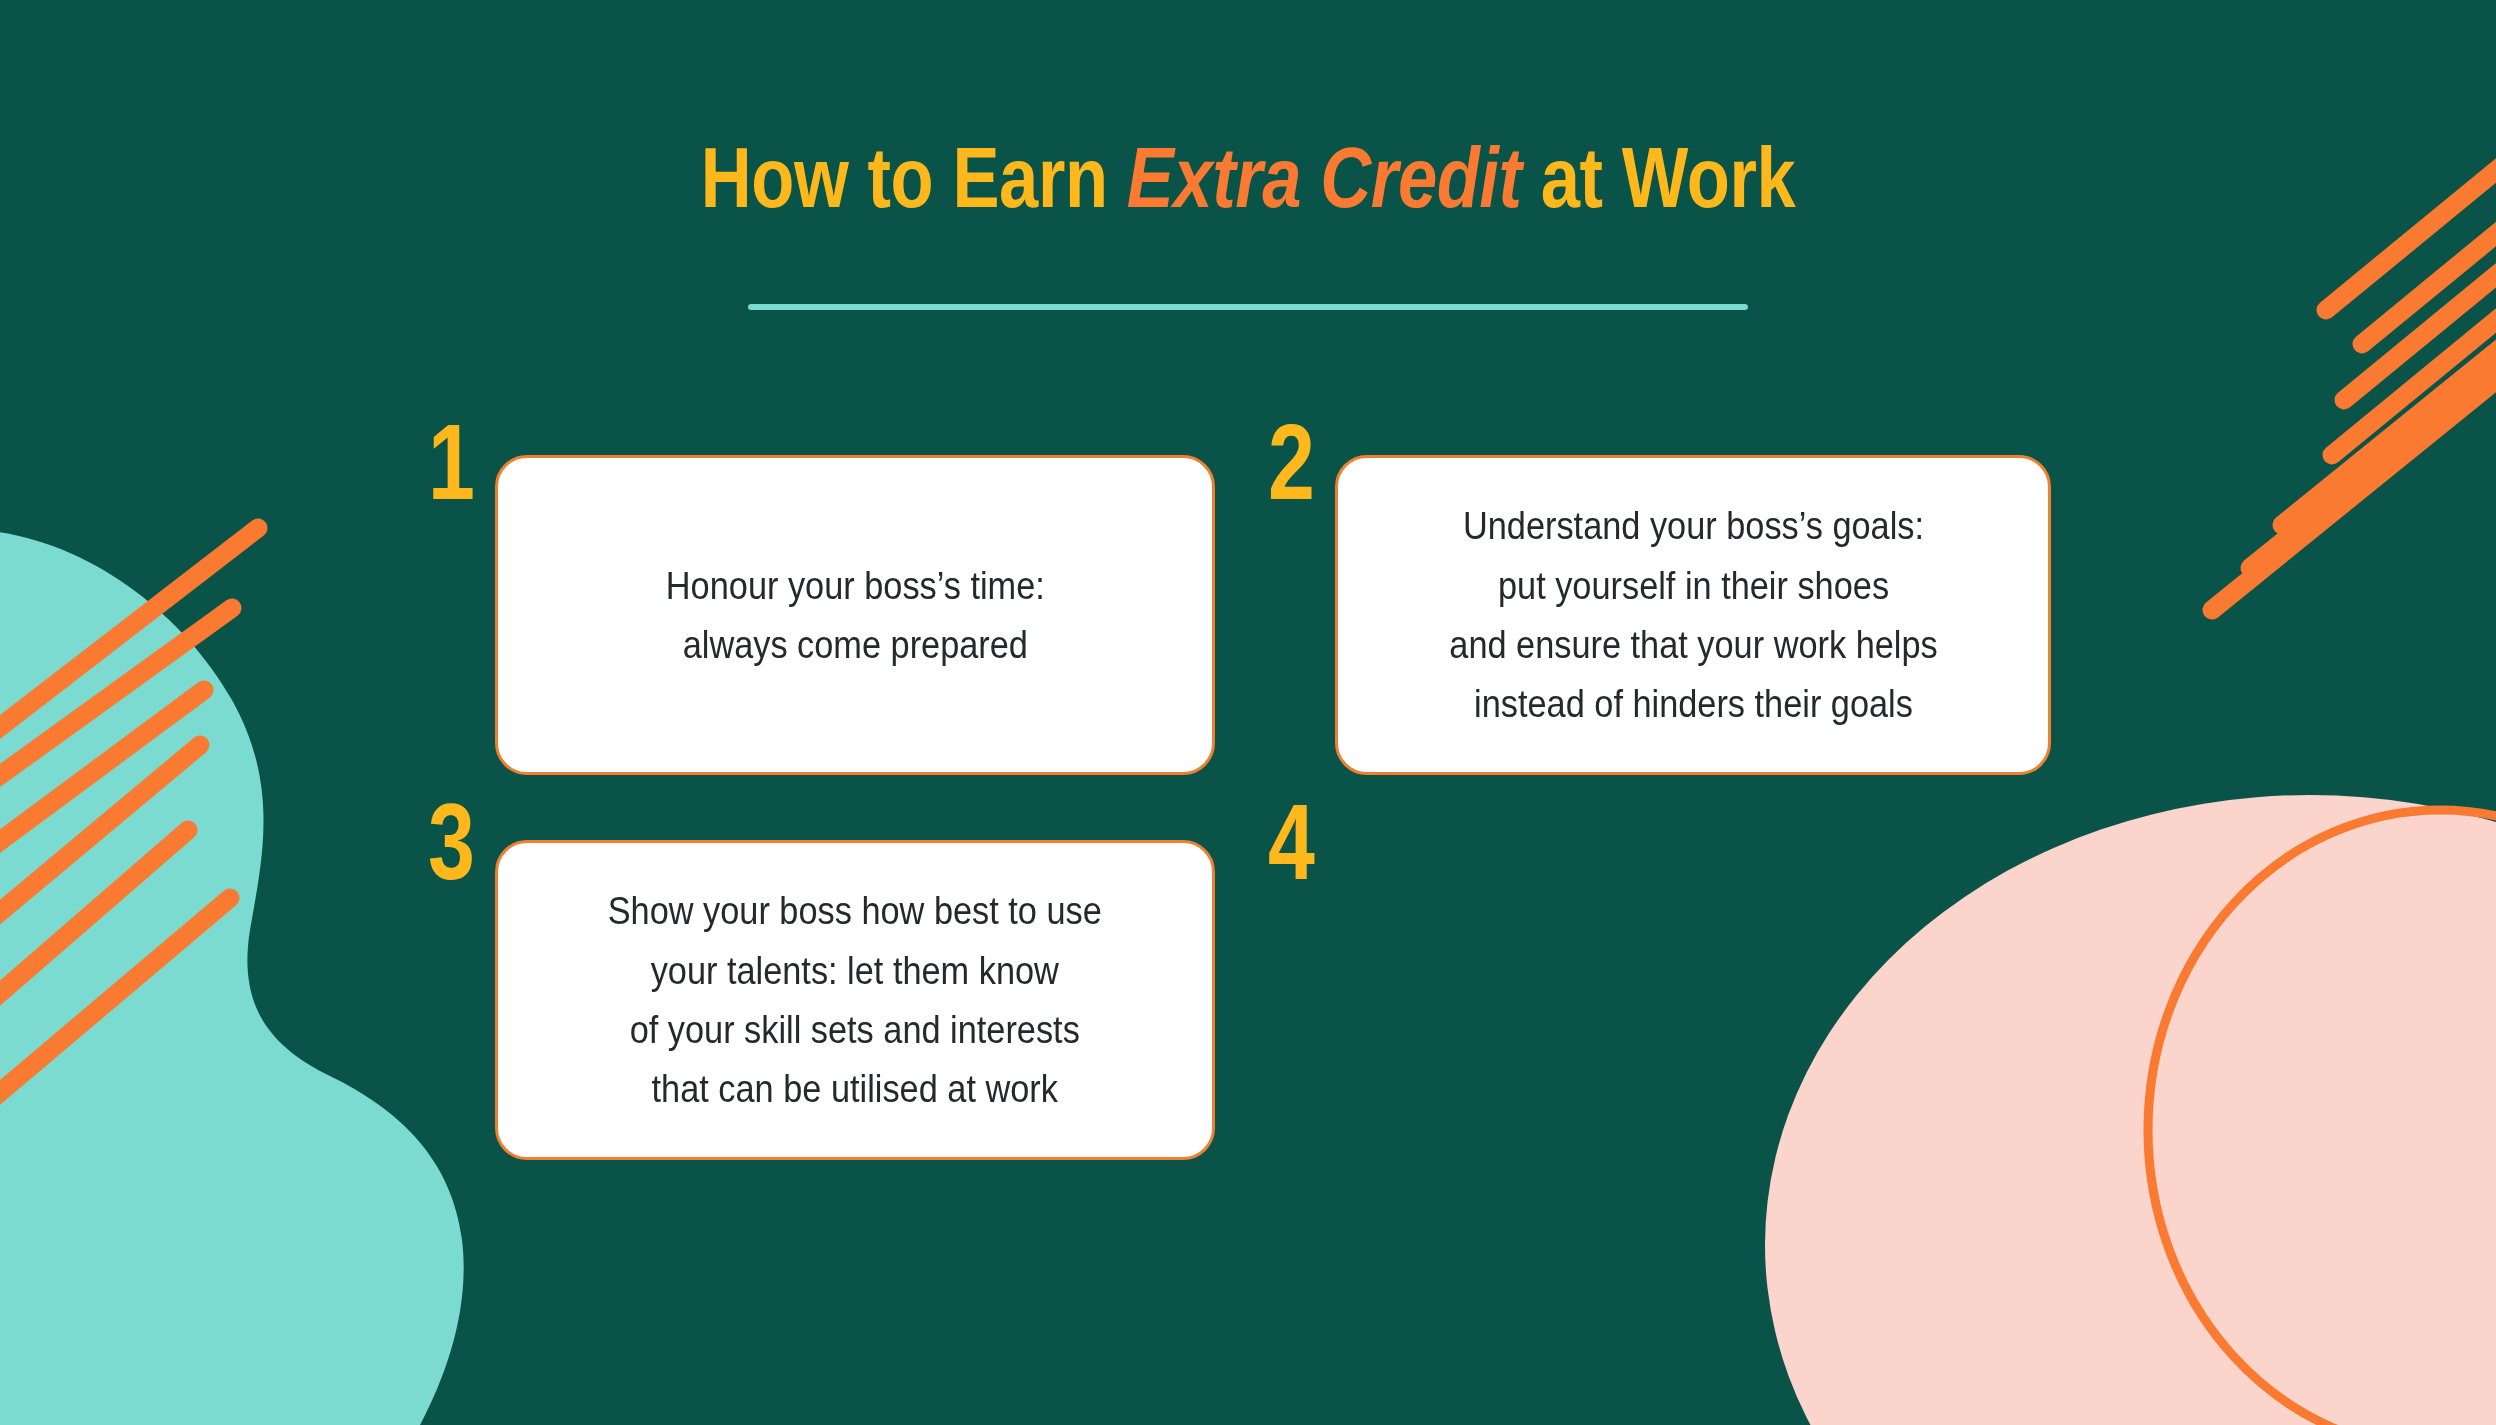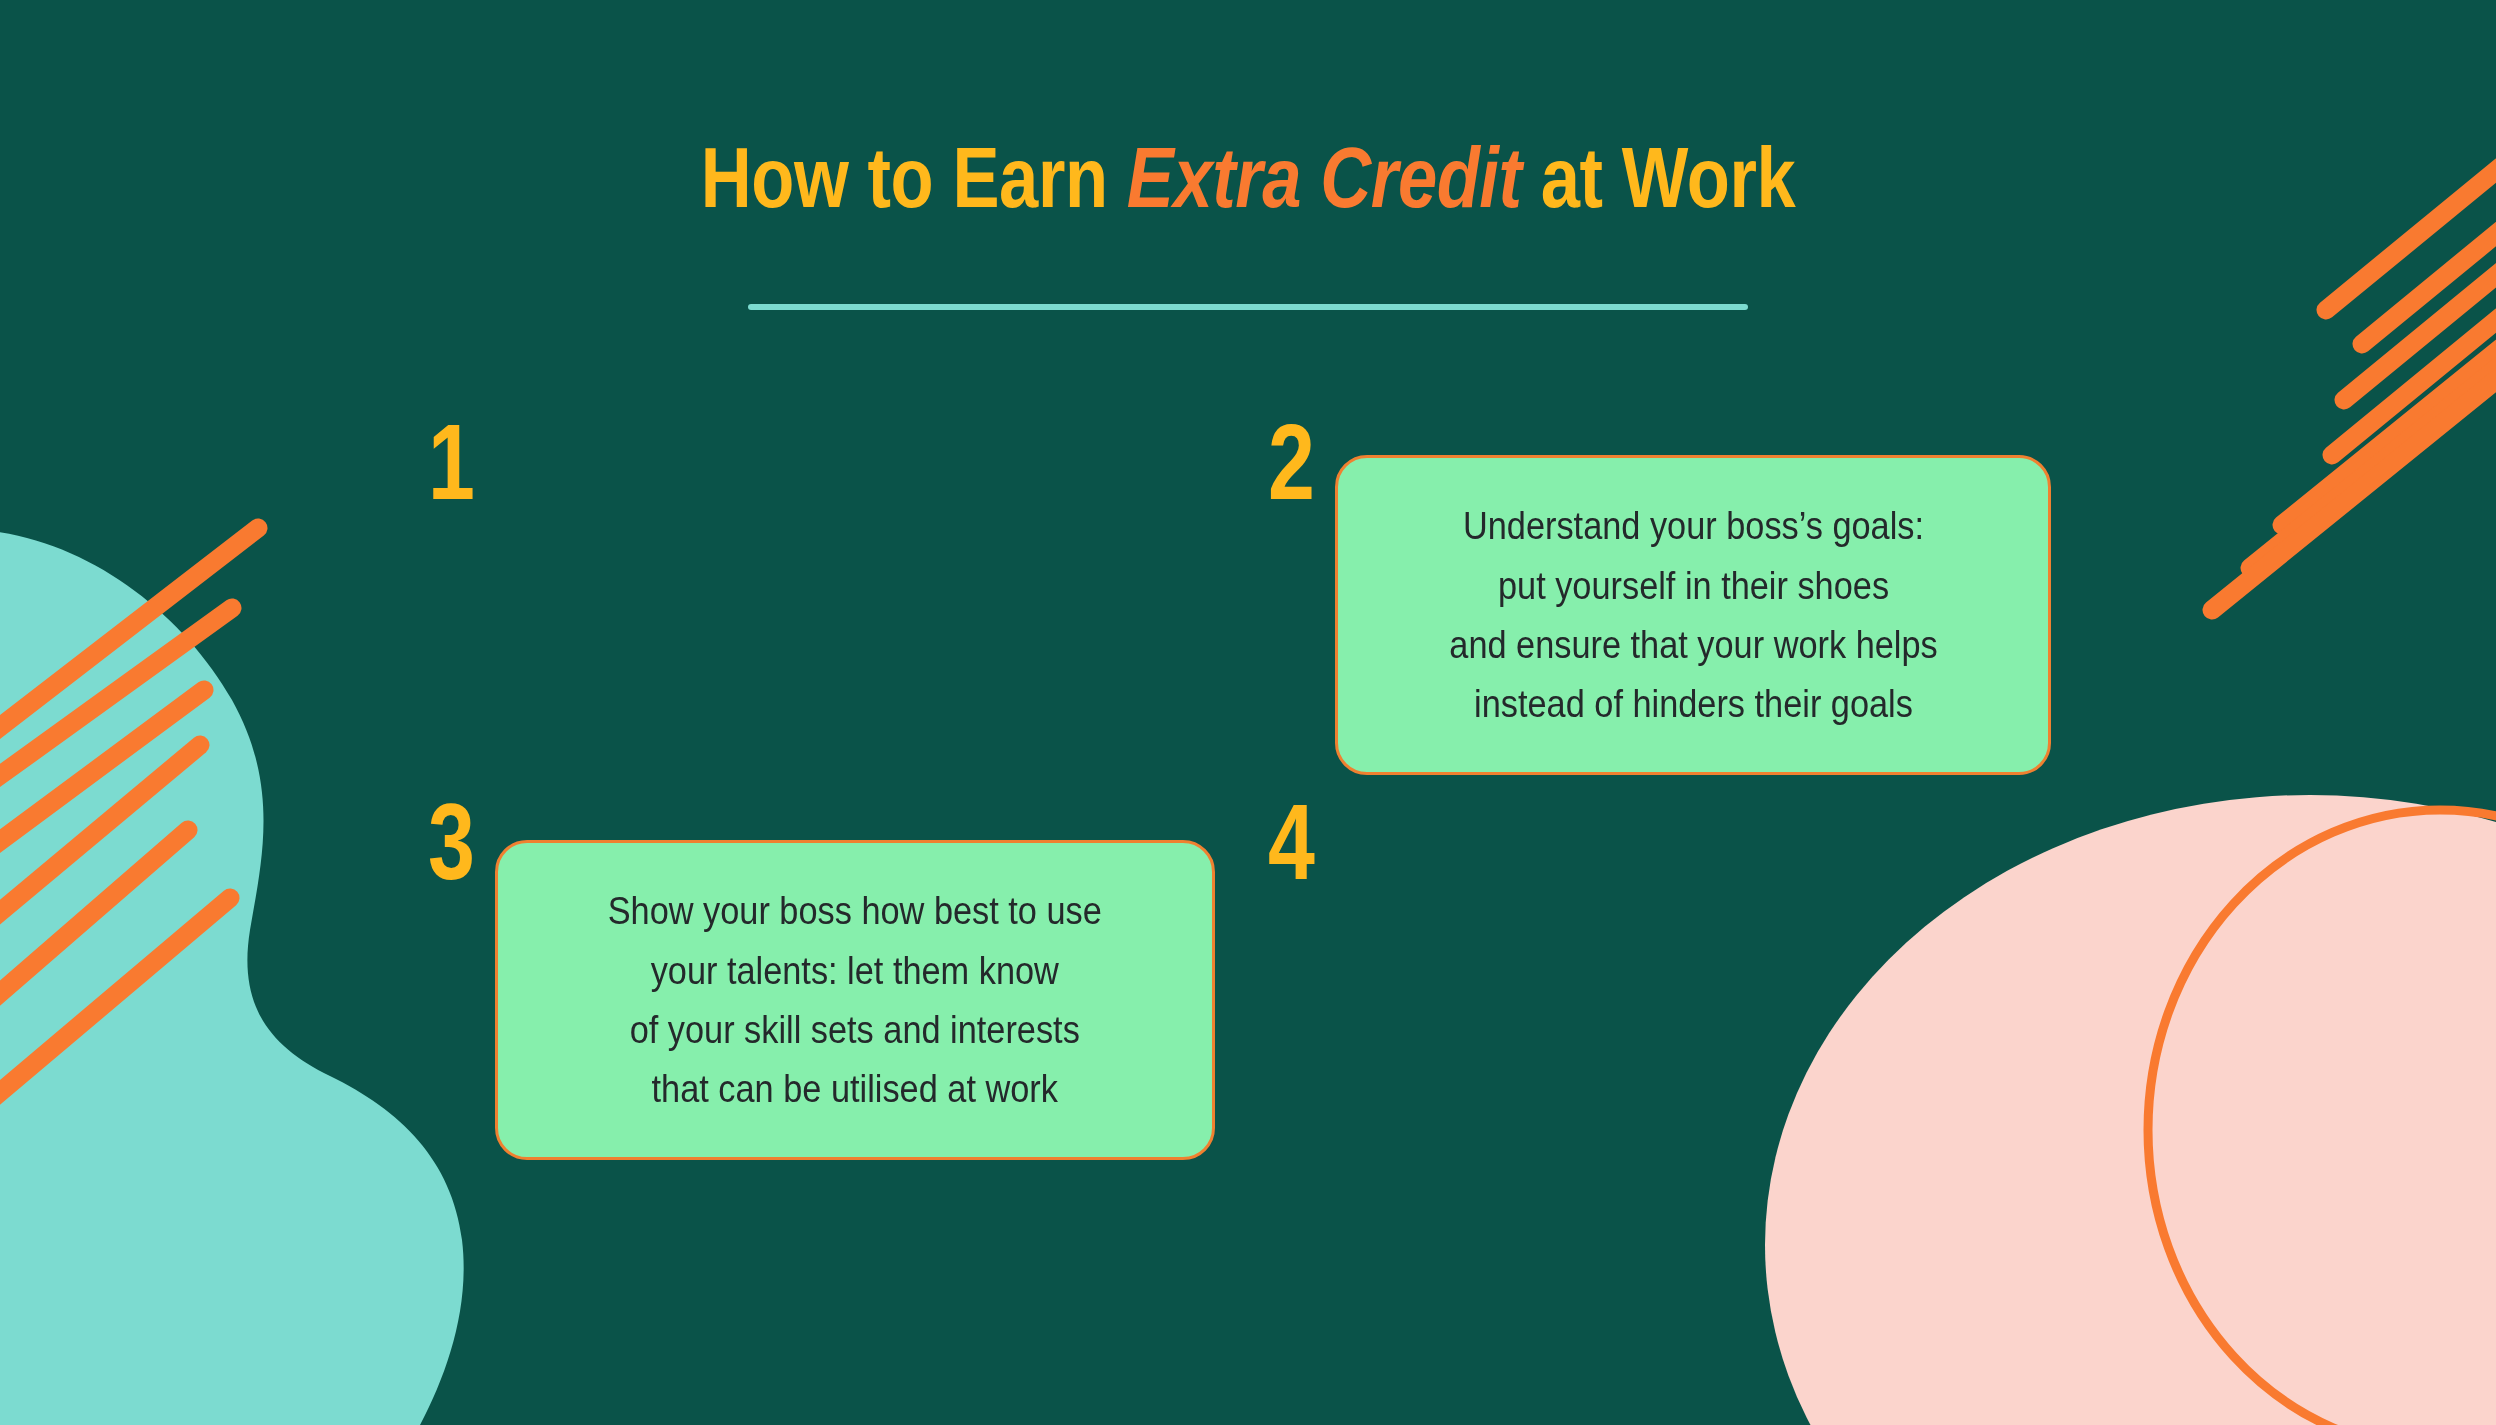--- a/index.html
+++ b/index.html
@@ -82,21 +82,21 @@
     line-height: 1;
     color: #ffb81c;
     transform: scaleX(0.78);
     transform-origin: left top;
     left: 0;
     top: 0;
   }
   .card {
     position: absolute;
     box-sizing: border-box;
-    background: #86efac;
+    background: #ffffff;
     border: 3px solid #f08030;
     border-radius: 32px;
     display: flex;
     align-items: center;
     justify-content: center;
     text-align: center;
   }
   .card-text {
     color: #24292b;
     font-size: 39px;
@@ -160,20 +160,24 @@
 
   <div id="content">
 
     <div id="title-block">
       <h1 id="slide-title"><span>How to Earn </span><span class="accent">Extra Credit</span><span> at Work</span></h1>
       <div id="title-divider"></div>
     </div>
 
     <div class="card-wrap" id="wrap-1">
       <div class="card-number">1</div>
+      <div class="card">
+        <div class="card-text">Honour your boss’s time:
+always come prepared</div>
+      </div>
     </div>
 
     <div class="card-wrap" id="wrap-2">
       <div class="card-number">2</div>
       <div class="card">
         <div class="card-text">Understand your boss’s goals:
 put yourself in their shoes
 and ensure that your work helps
 instead of hinders their goals</div>
       </div>

